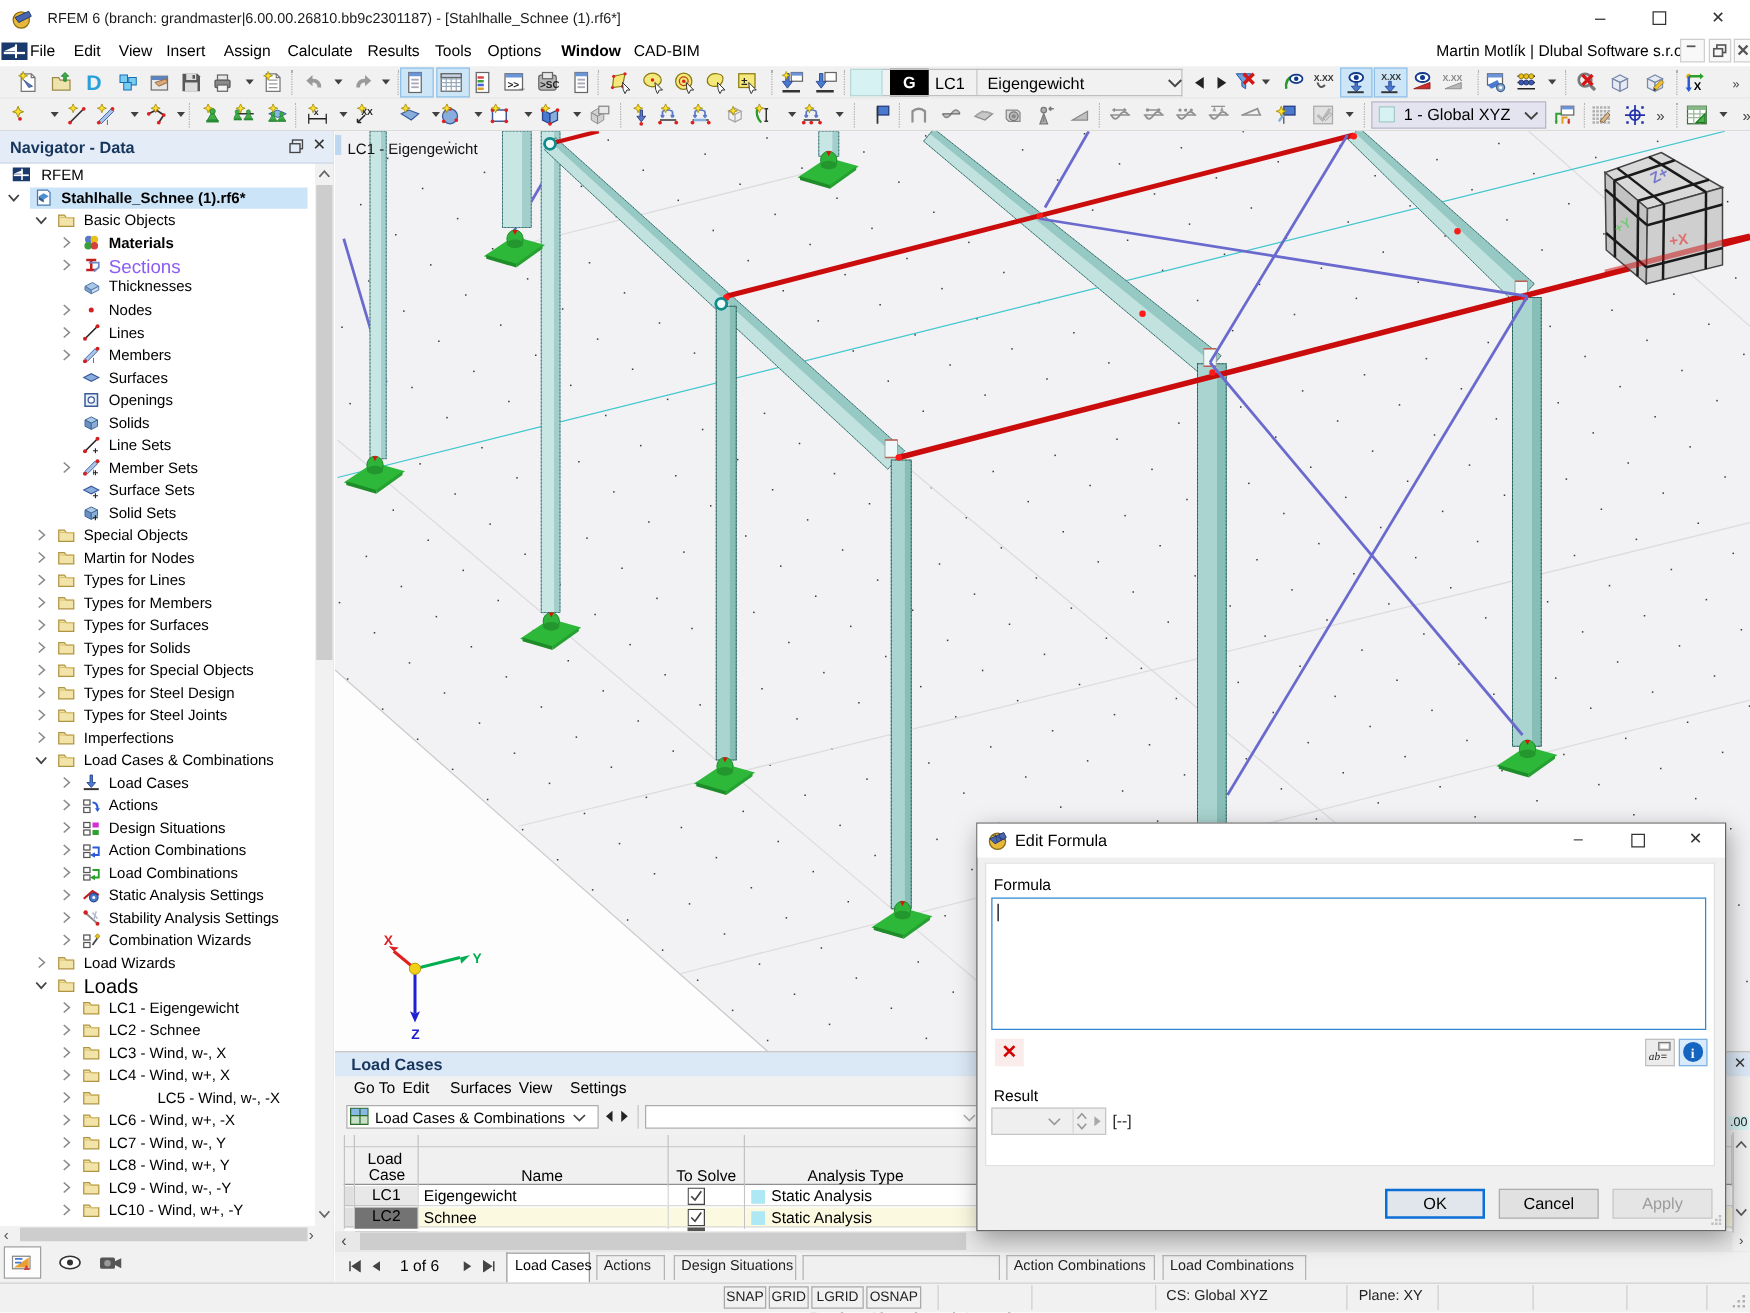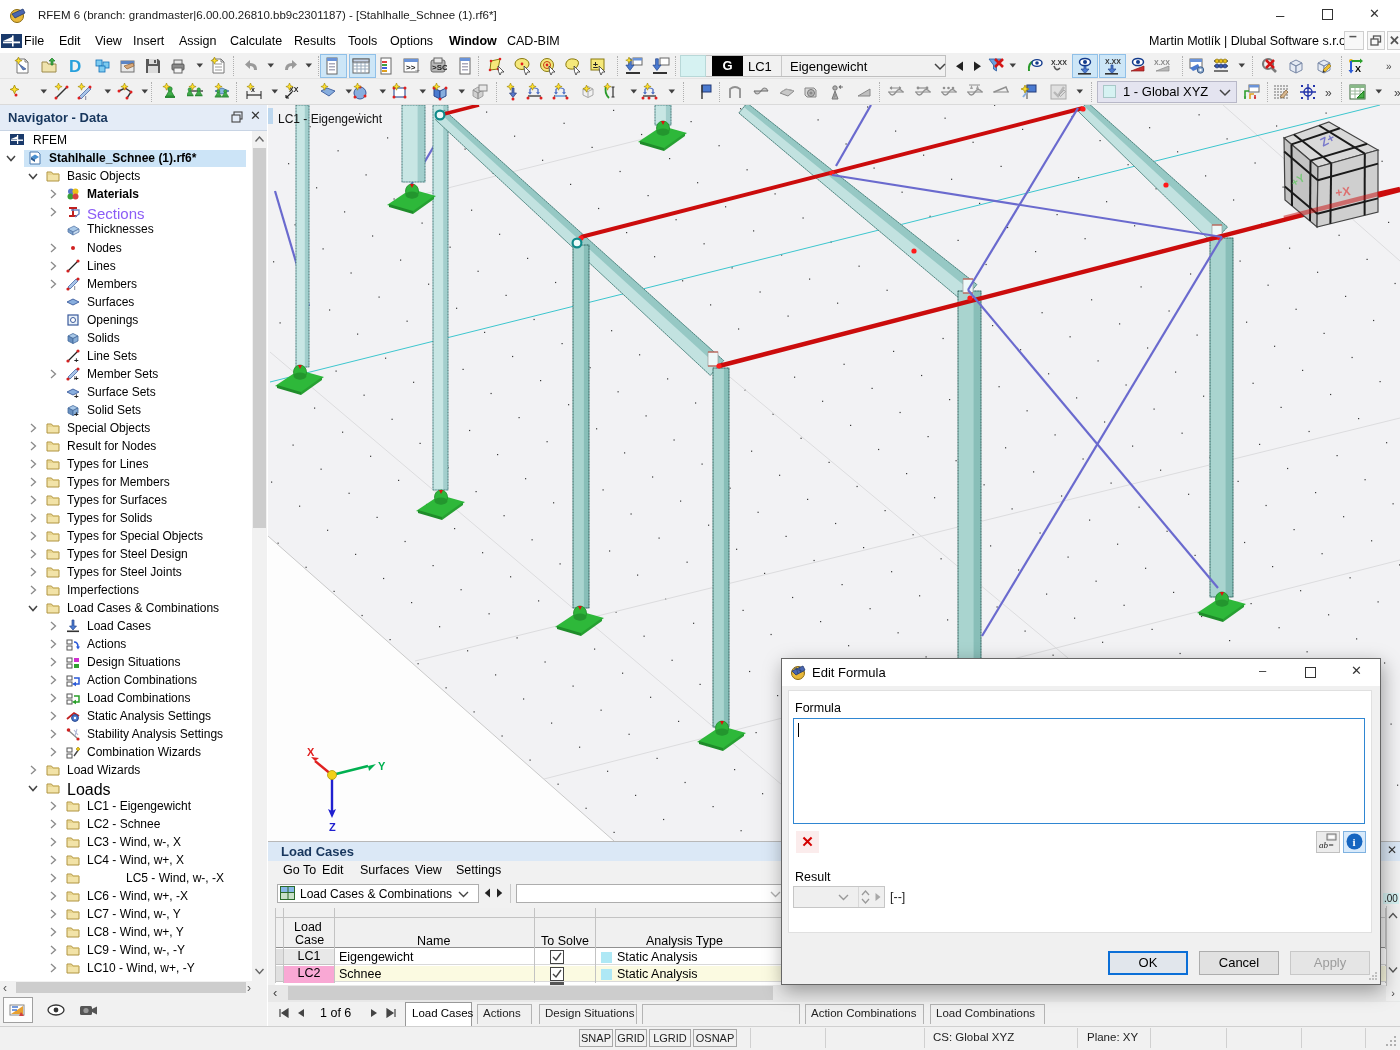--- a/index.html
+++ b/index.html
@@ -836,21 +836,21 @@
     <path d="M1 5 L13 5" stroke="#d8c070" stroke-width="0.8"></path>
   </svg>
 <div class="abs" style="left:67px;top:421px;font-size:12px;color:#000;font-weight:400;white-space:nowrap;">Special Objects</div>
 <svg class="abs" style="left:30px;top:441px" width="7" height="10">
     <path d="M1 1 L5.5 5 L1 9" fill="none" stroke="#8a8a8a" stroke-width="1.3"></path>
   </svg>
 <svg class="abs" style="left:46px;top:439px" width="14" height="14">
     <path d="M1 3 L5.5 3 L7 5 L13 5 L13 12 L1 12 Z" fill="#f2e3a8" stroke="#b09440" stroke-width="1"></path>
     <path d="M1 5 L13 5" stroke="#d8c070" stroke-width="0.8"></path>
   </svg>
-<div class="abs" style="left:67px;top:439px;font-size:12px;color:#000;font-weight:400;white-space:nowrap;">Result for Nodes</div>
+<div class="abs" style="left:67px;top:439px;font-size:12px;color:#000;font-weight:400;white-space:nowrap;">Martin for Nodes</div>
 <svg class="abs" style="left:30px;top:459px" width="7" height="10">
     <path d="M1 1 L5.5 5 L1 9" fill="none" stroke="#8a8a8a" stroke-width="1.3"></path>
   </svg>
 <svg class="abs" style="left:46px;top:457px" width="14" height="14">
     <path d="M1 3 L5.5 3 L7 5 L13 5 L13 12 L1 12 Z" fill="#f2e3a8" stroke="#b09440" stroke-width="1"></path>
     <path d="M1 5 L13 5" stroke="#d8c070" stroke-width="0.8"></path>
   </svg>
 <div class="abs" style="left:67px;top:457px;font-size:12px;color:#000;font-weight:400;white-space:nowrap;">Types for Lines</div>
 <svg class="abs" style="left:30px;top:477px" width="7" height="10">
     <path d="M1 1 L5.5 5 L1 9" fill="none" stroke="#8a8a8a" stroke-width="1.3"></path>
@@ -1854,21 +1854,21 @@
 <div class="abs" style="left:339px;top:950px;font-size:12.5px;color:#000;font-weight:400;white-space:nowrap;">Eigengewicht</div>
 <div class="abs" style="left:535px;top:949px;width:60px;height:16px;background:#ffffff;border-bottom:1px solid #d9d9d9;"></div>
 <svg class="abs" style="left:550px;top:950px" width="14" height="14">
     <rect x="0.5" y="0.5" width="13" height="13" fill="#fff" stroke="#444"></rect>
     <path d="M3 7 L6 10 L11 3" fill="none" stroke="#444" stroke-width="1.4"></path>
   </svg>
 <div class="abs" style="left:596px;top:949px;width:790px;height:16px;background:#ffffff;border-bottom:1px solid #d9d9d9;"></div>
 <div class="abs" style="left:601px;top:952px;width:11px;height:11px;background:#aee8f5;"></div>
 <div class="abs" style="left:617px;top:950px;font-size:12.5px;color:#000;font-weight:400;white-space:nowrap;">Static Analysis</div>
 <div class="abs" style="left:276px;top:966px;width:7px;height:16px;background:#e0e0e0;border-bottom:1px solid #c3c3c3;"></div>
-<div class="abs" style="left:284px;top:966px;width:50px;height:28px;background:#f9a8d4;border-bottom:1px solid #c3c3c3;">
+<div class="abs" style="left:284px;top:966px;width:50px;height:28px;background:#737373;border-bottom:1px solid #c3c3c3;">
     <div style="text-align:center;font-size:12.5px;line-height:15px">LC2</div>
   </div>
 <div class="abs" style="left:335px;top:966px;width:199px;height:16px;background:#fbfae1;border-bottom:1px solid #d9d9d9;"></div>
 <div class="abs" style="left:339px;top:967px;font-size:12.5px;color:#000;font-weight:400;white-space:nowrap;">Schnee</div>
 <div class="abs" style="left:535px;top:966px;width:60px;height:16px;background:#fbfae1;border-bottom:1px solid #d9d9d9;"></div>
 <svg class="abs" style="left:550px;top:967px" width="14" height="14">
     <rect x="0.5" y="0.5" width="13" height="13" fill="#fff" stroke="#444"></rect>
     <path d="M3 7 L6 10 L11 3" fill="none" stroke="#444" stroke-width="1.4"></path>
   </svg>
 <div class="abs" style="left:596px;top:966px;width:790px;height:16px;background:#fbfae1;border-bottom:1px solid #d9d9d9;"></div>

